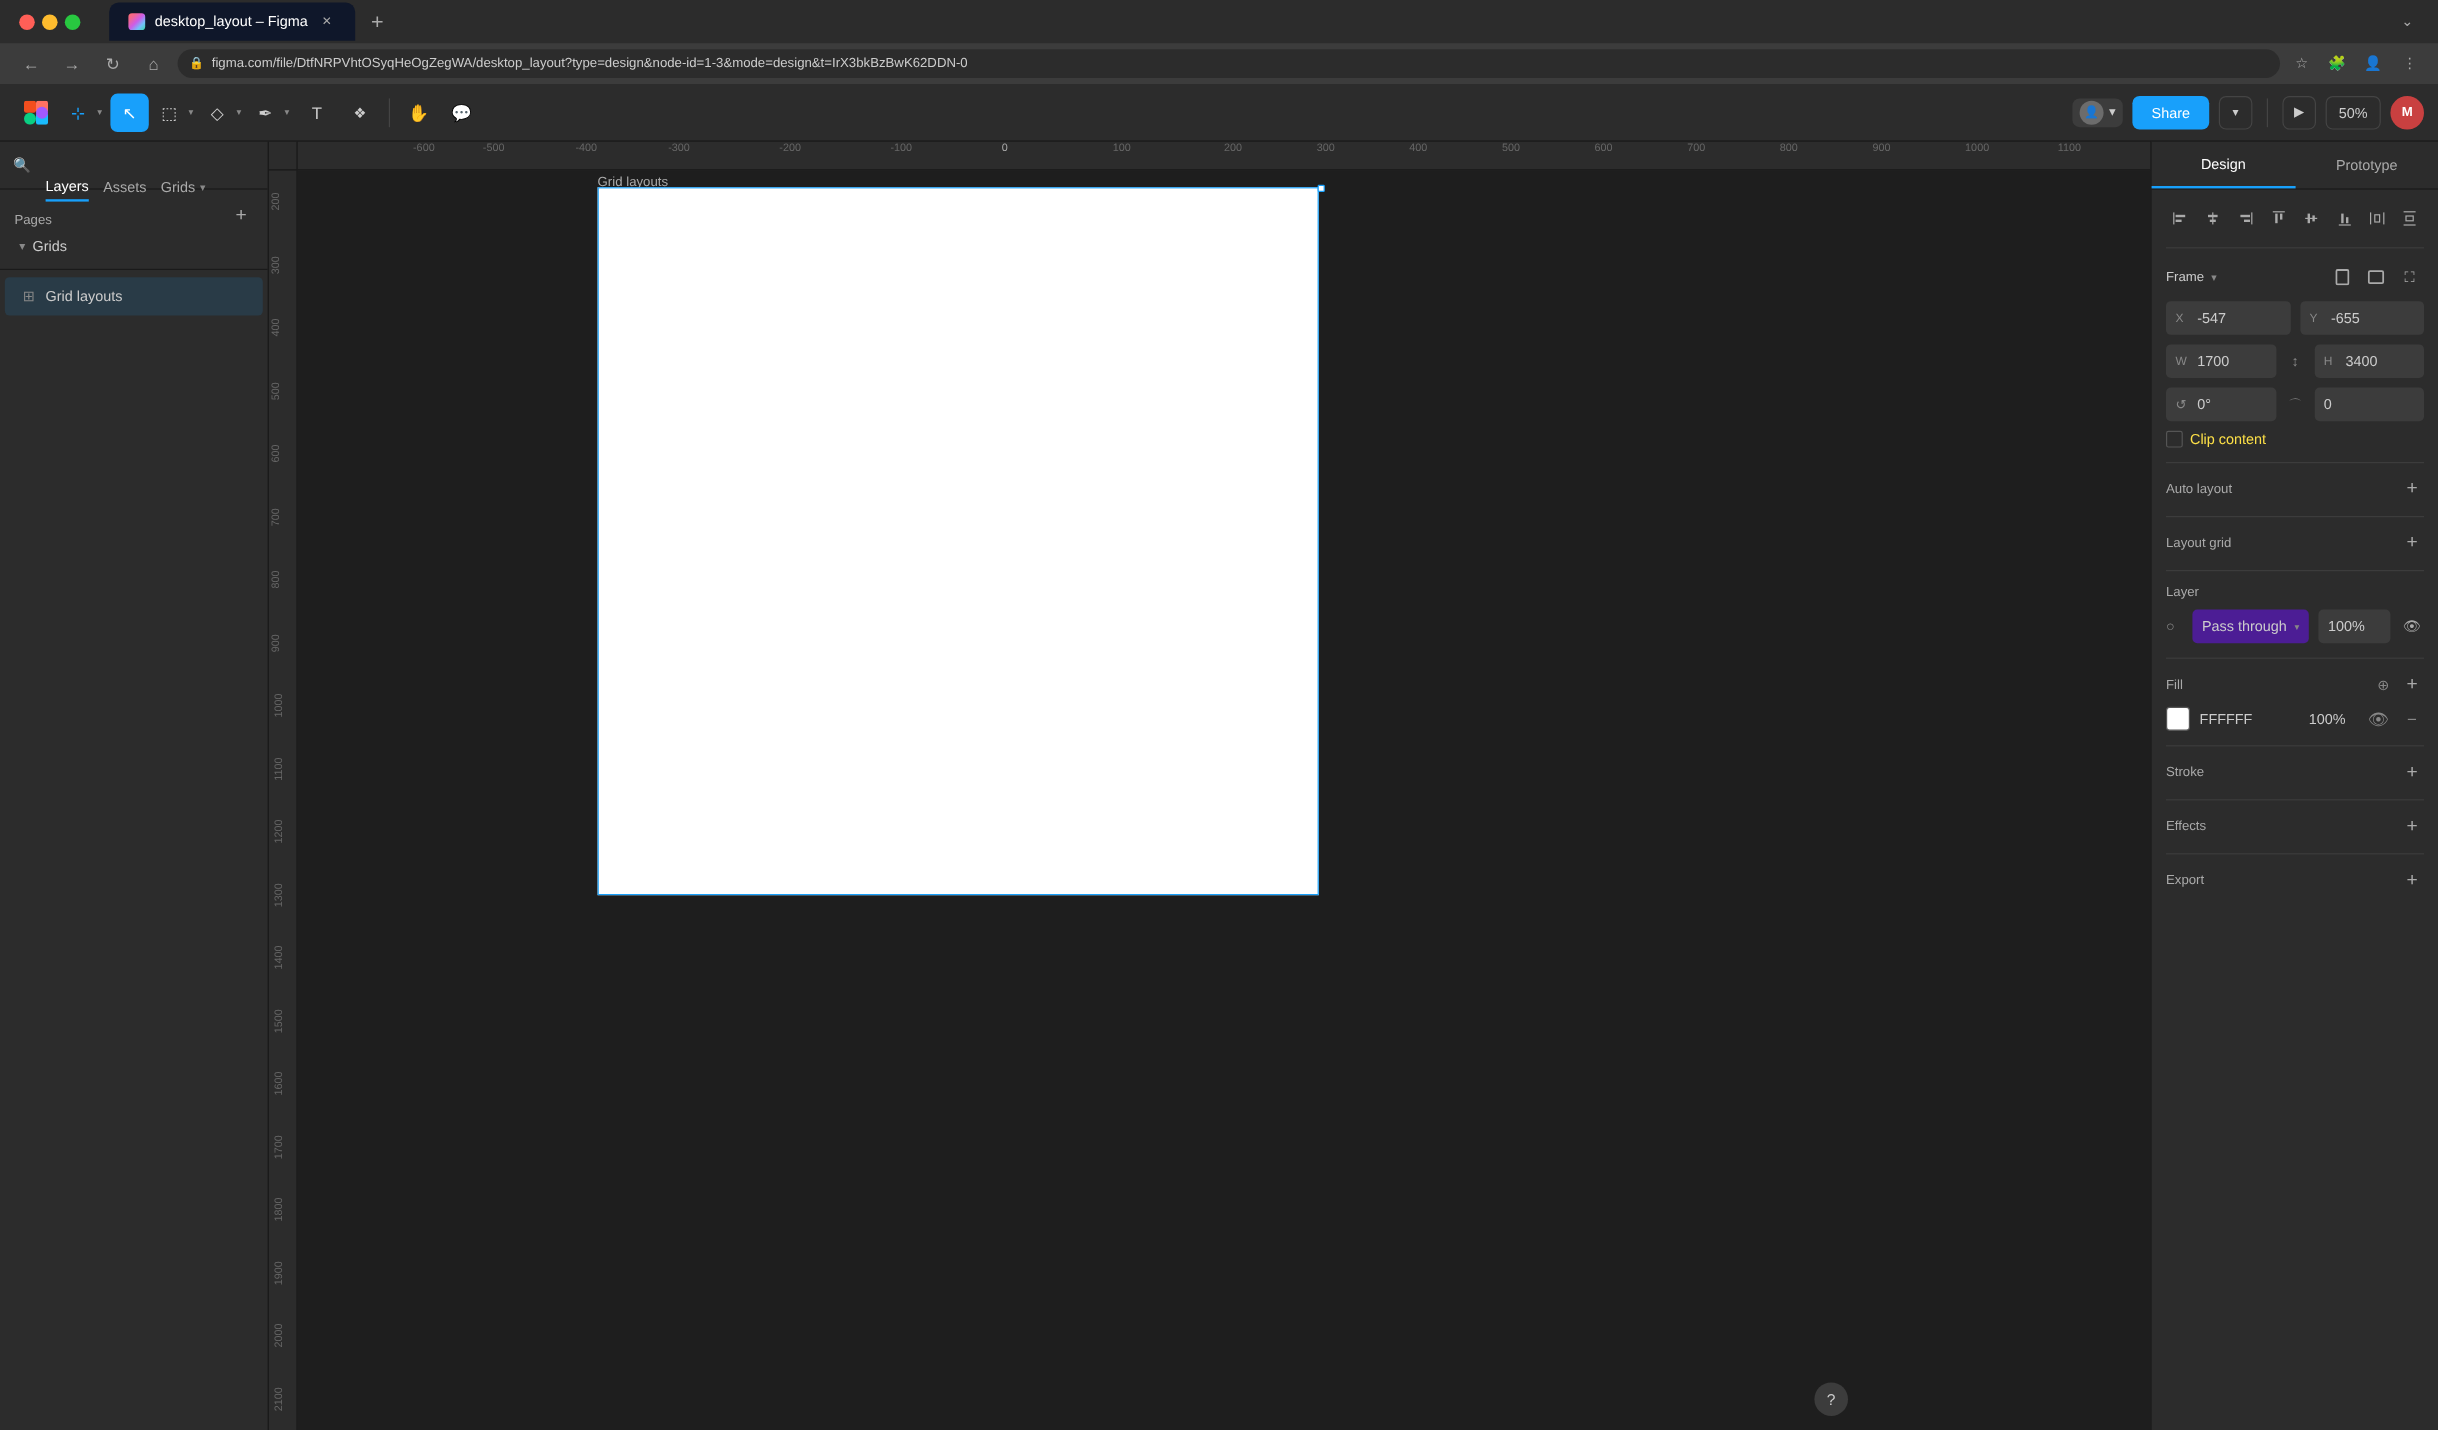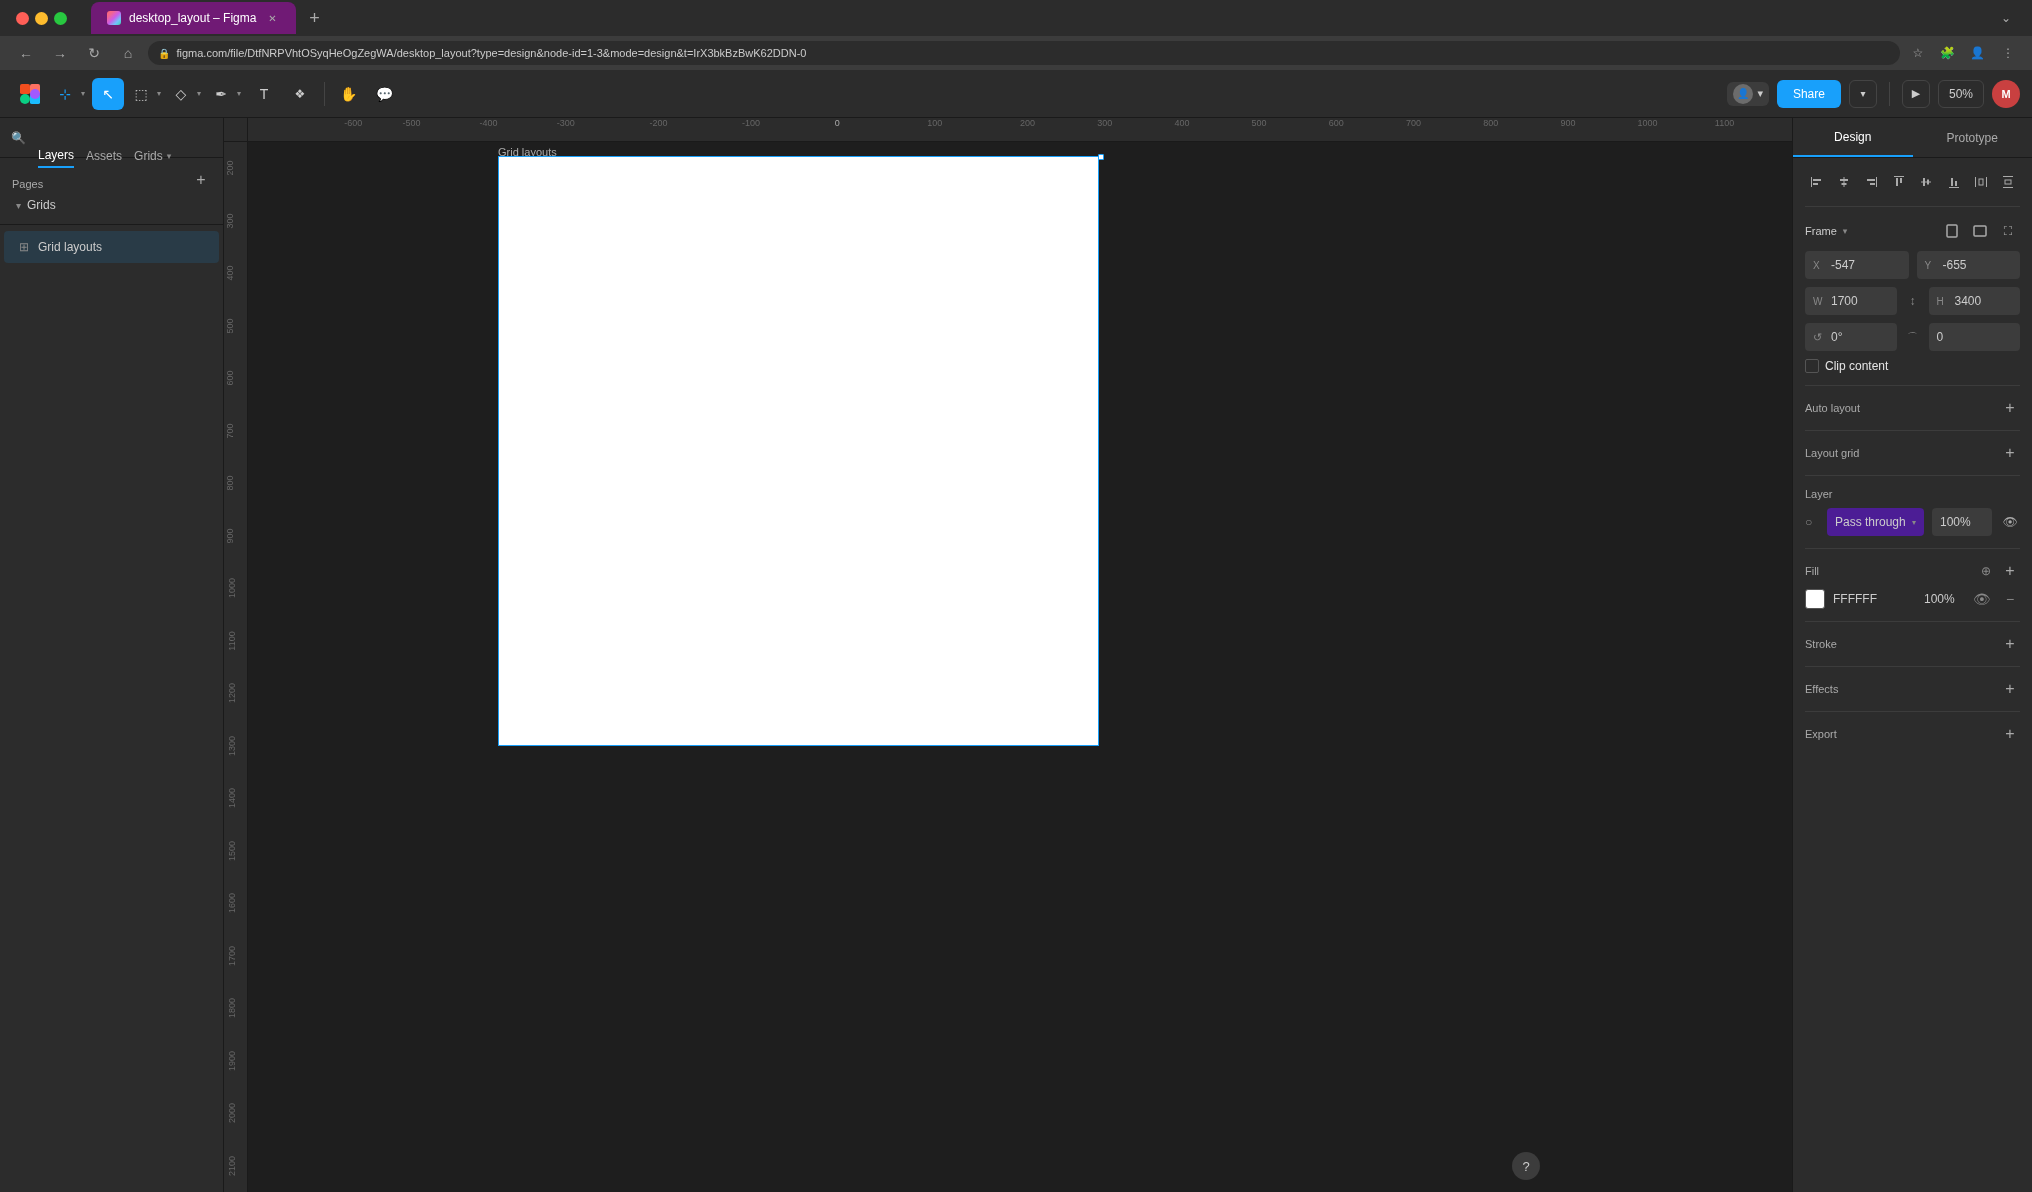--- a/index.html
+++ b/index.html
@@ -1,20 +1,20 @@
 <!DOCTYPE html>
 <html><head>
   <meta charset="utf-8">
   <style>
     * { box-sizing: border-box; margin: 0; padding: 0; }
     body { width: 2032px; height: 1192px; background: #1e1e1e; font-family: -apple-system, BlinkMacSystemFont, 'Segoe UI', sans-serif; overflow: hidden; display: flex; flex-direction: column; }
 
     
     .browser-chrome { background: #2c2c2c; height: 70px; display: flex; flex-direction: column; flex-shrink: 0; }
-    .browser-tab-active { height: 32px; display: flex; align-items: center; gap: 8px; padding: 0 16px; background: #701a75; border-radius: 8px 8px 0 0; color: #fff; font-size: 12px; min-width: 200px; }
+    .browser-tab-active { height: 32px; display: flex; align-items: center; gap: 8px; padding: 0 16px; background: #0f172a; border-radius: 8px 8px 0 0; color: #fff; font-size: 12px; min-width: 200px; }
     .tab-favicon { width: 14px; height: 14px; background: #f06; border-radius: 2px; display: flex; align-items: center; justify-content: center; font-size: 8px; color: white; }
     .tab-close { width: 16px; height: 16px; border-radius: 50%; display: flex; align-items: center; justify-content: center; color: #aaa; font-size: 10px; cursor: pointer; margin-left: auto; }
     .new-tab-btn { width: 28px; height: 28px; display: flex; align-items: center; justify-content: center; color: #aaa; font-size: 18px; cursor: pointer; border-radius: 50%; }
     .traffic-lights { display: flex; align-items: center; gap: 6px; margin-left: 8px; }
     .tl { width: 13px; height: 13px; border-radius: 50%; cursor: pointer; }
     .tl-red { background: #ff5f57; }
     .tl-yellow { background: #febc2e; }
     .tl-green { background: #28c840; }
     .collapse-btn { width: 20px; height: 20px; display: flex; align-items: center; justify-content: center; color: #aaa; font-size: 12px; cursor: pointer; margin-left: auto; margin-right: 8px; }
 
@@ -105,21 +105,21 @@
     .layer-opacity { height: 28px; width: 60px; background: #3c3c3c; border-radius: 4px; display: flex; align-items: center; padding: 0 8px; gap: 4px; }
 
     .fill-row { display: flex; align-items: center; gap: 8px; margin-bottom: 8px; }
     .fill-swatch { width: 20px; height: 20px; border-radius: 3px; background: white; border: 1px solid #555; cursor: pointer; }
     .fill-hex { font-size: 12px; color: #ccc; flex: 1; }
     .fill-opacity { font-size: 12px; color: #ccc; width: 40px; }
     .fill-action-btn { width: 20px; height: 20px; display: flex; align-items: center; justify-content: center; color: #888; font-size: 14px; cursor: pointer; }
 
     .checkbox-row { display: flex; align-items: center; gap: 6px; }
     .prop-checkbox { width: 14px; height: 14px; border: 1px solid #555; border-radius: 2px; cursor: pointer; display: flex; align-items: center; justify-content: center; }
-    .prop-checkbox-label { font-size: 12px; color: #e5e5e5; }
+    .prop-checkbox-label { font-size: 12px; color: #fde047; }
 
     .bottom-right-help { position: absolute; bottom: 12px; right: 252px; width: 28px; height: 28px; border-radius: 50%; background: #3c3c3c; display: flex; align-items: center; justify-content: center; color: #ccc; font-size: 13px; cursor: pointer; }
   </style>
 </head>
 <body>
 
 <div class="browser-chrome">
 
   <div style="display:flex; align-items:center; height:36px; padding: 0 8px; gap:4px;">
     <div class="traffic-lights">

